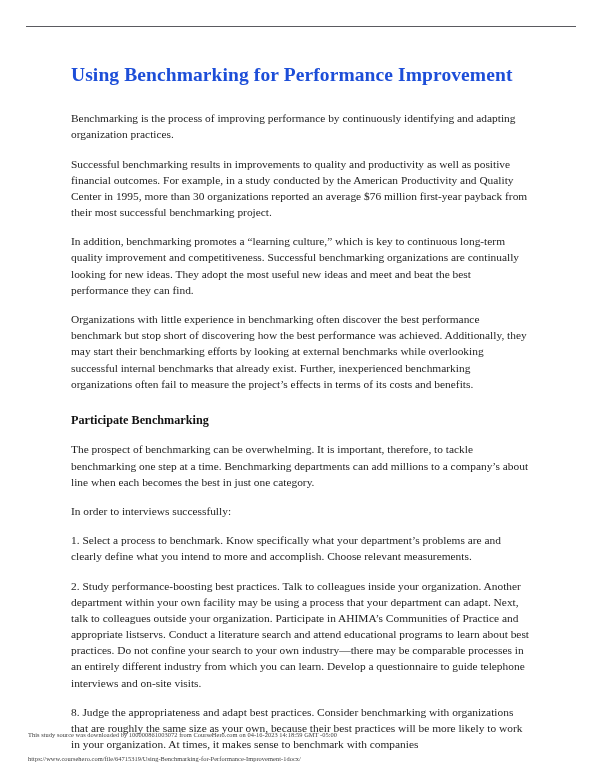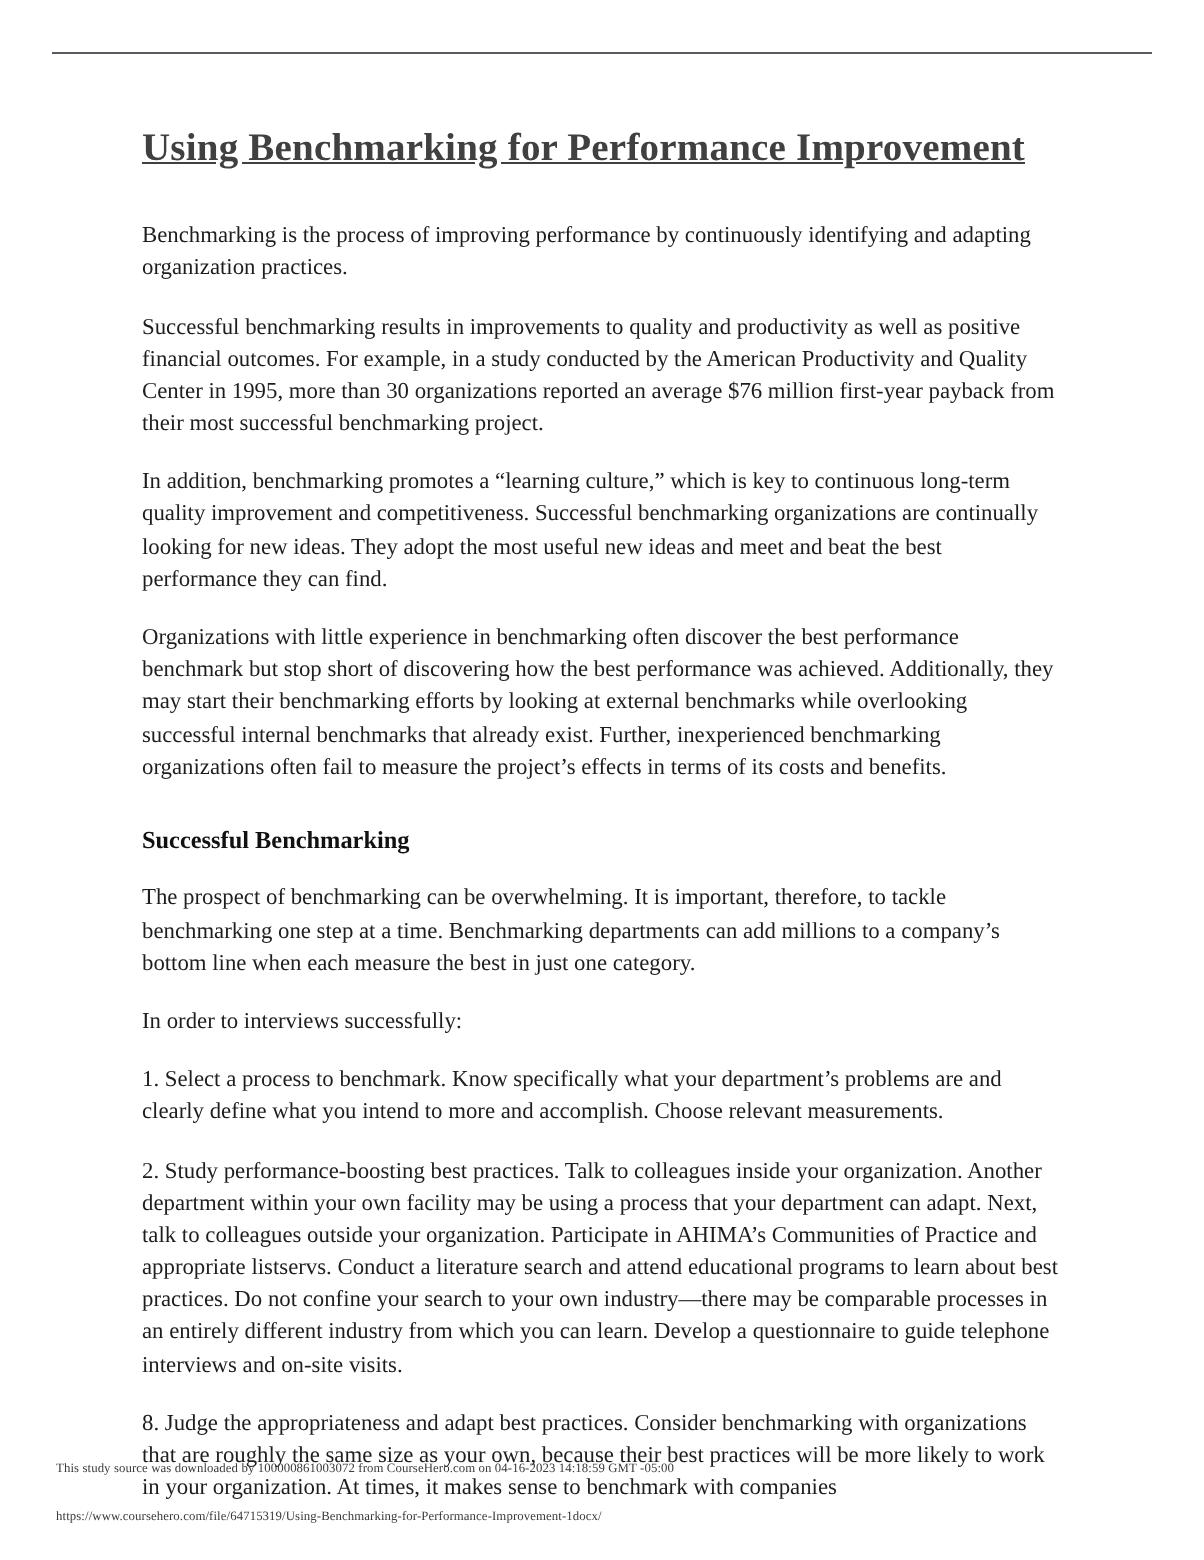--- a/index.html
+++ b/index.html
@@ -40,22 +40,21 @@
     top: 62px;
     width: 460px;
   }
 
   .doc-title {
     font-size: 19.5px;
     font-weight: bold;
     line-height: 1.34;
     letter-spacing: 0.1px;
     margin: 0 0 22px 0;
-    color: #404040;
-    text-decoration: underline;
+    color: #1d4ed8;
   }
 
   .para {
     font-size: 11.4px;
     line-height: 1.42;
     margin: 0 0 13px 0;
     text-align: left;
     color: #1d1d1d;
   }
 
@@ -111,23 +110,23 @@
 
   <div class="doc-body">
 
     <h1 class="doc-title">Using Benchmarking for Performance Improvement</h1>
 
     <p class="para">Benchmarking is the process of improving performance by continuously identifying and adapting organization practices.</p>
     <p class="para">Successful benchmarking results in improvements to quality and productivity as well as positive financial outcomes. For example, in a study conducted by the American Productivity and Quality Center in 1995, more than 30 organizations reported an average $76 million first-year payback from their most successful benchmarking project.</p>
     <p class="para">In addition, benchmarking promotes a “learning culture,” which is key to continuous long-term quality improvement and competitiveness. Successful benchmarking organizations are continually looking for new ideas. They adopt the most useful new ideas and meet and beat the best performance they can find.</p>
     <p class="para">Organizations with little experience in benchmarking often discover the best performance benchmark but stop short of discovering how the best performance was achieved. Additionally, they may start their benchmarking efforts by looking at external benchmarks while overlooking successful internal benchmarks that already exist. Further, inexperienced benchmarking organizations often fail to measure the project’s effects in terms of its costs and benefits.</p>
 
-    <h2 class="section-heading">Successful Benchmarking</h2>
+    <h2 class="section-heading">Participate Benchmarking</h2>
 
-    <p class="para">The prospect of benchmarking can be overwhelming. It is important, therefore, to tackle benchmarking one step at a time. Benchmarking departments can add millions to a company’s bottom line when each measure the best in just one category.</p>
+    <p class="para">The prospect of benchmarking can be overwhelming. It is important, therefore, to tackle benchmarking one step at a time. Benchmarking departments can add millions to a company’s about line when each becomes the best in just one category.</p>
     <p class="para">In order to interviews successfully:</p>
 
     <p class="para"><span class="lead">1. Select a process to benchmark.</span><span> Know specifically what your department’s problems are and clearly define what you intend to more and accomplish. Choose relevant measurements.</span></p>
 
     <p class="para"><span class="lead">2. Study performance-boosting best practices.</span><span> Talk to colleagues inside your organization. Another department within your own facility may be using a process that your department can adapt. Next, talk to colleagues outside your organization. Participate in AHIMA’s Communities of Practice and appropriate listservs. Conduct a literature search and attend educational programs to learn about best practices. Do not confine your search to your own industry—there may be comparable processes in an entirely different industry from which you can learn. Develop a questionnaire to guide telephone interviews and on-site visits.</span></p>
 
     <p class="para"><span class="lead">8. Judge the appropriateness and adapt best practices.</span><span> Consider benchmarking with organizations that are roughly the same size as your own, because their best practices will be more likely to work in your organization. At times, it makes sense to benchmark with companies</span></p>
 
   </div>
 

